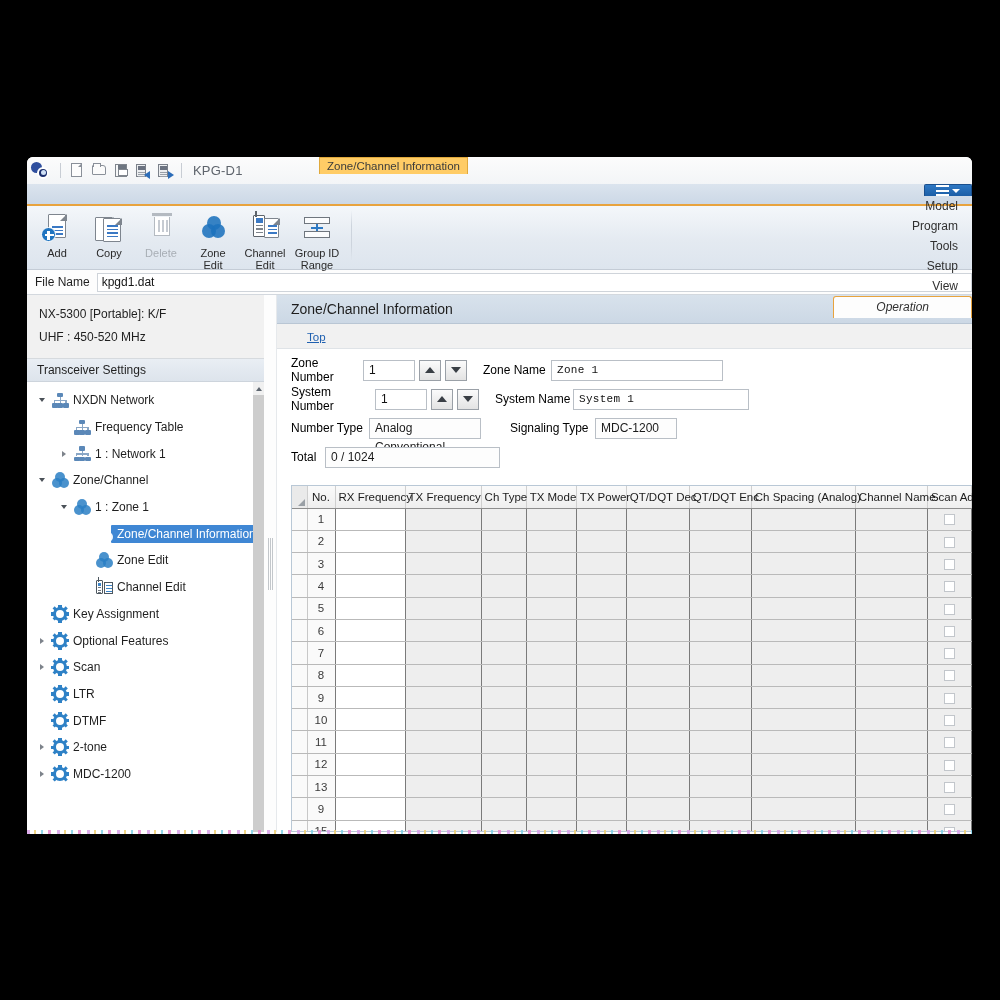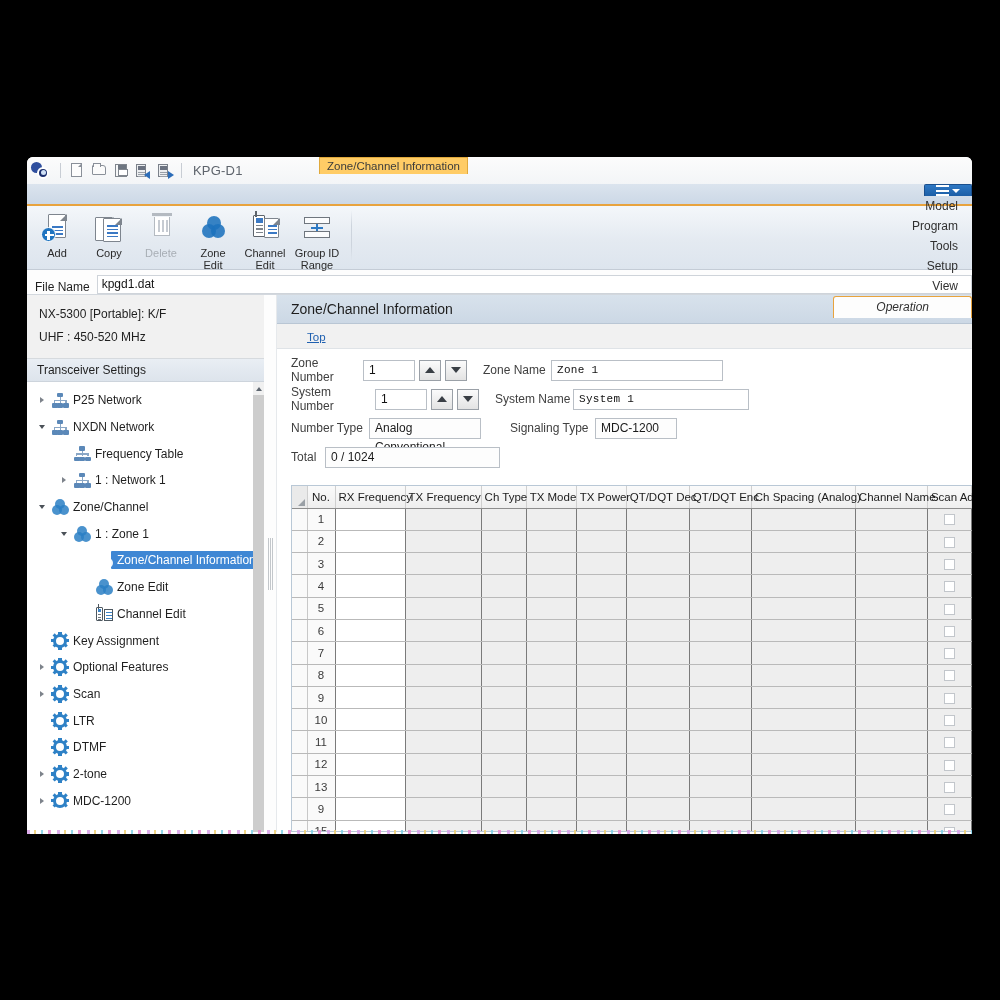--- a/index.html
+++ b/index.html
@@ -181,21 +181,21 @@
   .radio2 .kp{position:absolute;left:1.5px;top:9px;width:7px;height:10px;
     background:repeating-linear-gradient(to bottom,#7d848c 0 1.5px,transparent 1.5px 3.3px);}
   .gid{position:absolute;left:4px;top:4px;width:26px;height:21px;}
   .gid .bx{position:absolute;left:0;width:26px;height:7px;border:1.5px solid #6f767e;background:#fbfcfd;}
   .gid .bx.t{top:0}.gid .bx.b{bottom:0}
   .gid .vl{position:absolute;left:12px;top:7px;width:2px;height:7px;background:#2e7ac4;}
   .gid .hl{position:absolute;left:7px;top:9.5px;width:12px;height:2px;background:#2e7ac4;}
 
   
   .filebar {
-    height:25px; display:flex; align-items:flex-end;
+    height:25px; display:flex; align-items:center;
     background:#fdfdfd; border-bottom:1px solid #d3d8de;
     padding-left:8px;
   }
   .filebar .lbl { font-size:12px;color:#1f1f1f; margin-right:7px; }
   .filebar .fld {
     flex:1; height:19px; background:#fff; border:1px solid #cfd4da;
     font-size:12px; color:#141414; line-height:17px; padding-left:4px;
     margin-right:0px;
   }
 
@@ -298,21 +298,21 @@
     padding:6px 0 6px 14px;
   }
   .topbar {
     background:#f1f1f1; border-bottom:1px solid #dfe3e7;
     padding:3px 0 3px 30px;
   }
   .topbar a { font-size:11.5px; color:#1f60b0; text-decoration:underline; }
 
   .form { padding:10px 0 6px 14px; }
   .frow { display:flex; align-items:center; margin-bottom:7px; height:22px;}
-  .flbl { font-size:12px; color:#404040; }
+  .flbl { font-size:12px; color:#000000; }
   .inp {
     height:21px; border:1px solid #b9bfc6; background:#fff;
     font-size:12px; color:#111; line-height:19px; padding-left:5px;
     font-family:"Liberation Sans",sans-serif;
   }
   .inp.mono { font-family:"Liberation Mono", monospace; font-size:11px; letter-spacing:.3px;}
   .inp.ro { background:#fdfdfd; color:#1a1a1a; }
   .spin {
     width:22px;height:21px; margin-left:4px;
     background:linear-gradient(to bottom,#fbfbfb 0%,#e3e3e3 100%);
@@ -502,39 +502,20 @@
   <div class="main">
 
     <div class="leftpane">
       <div class="model-box">
         <div>NX-5300 [Portable]: K/F</div>
         <div>UHF : 450-520 MHz</div>
       </div>
       <div class="tree-head">Transceiver Settings</div>
       <div class="tree-wrap">
         <div class="tree" id="tree">
-            <div class="trow" style="padding-left: 8px;">
-              <span class="twist">
-                <i class="tri"></i>
-              </span>
-              <span class="ticon">
-                <span class="ic-net">
-                  <i class="nb top"></i>
-                  <i class="ln lnv1"></i>
-                  <i class="ln lnh"></i>
-                  <i class="ln lnv2"></i>
-                  <i class="ln lnv3"></i>
-                  <i class="ln lnv4"></i>
-                  <i class="nb l"></i>
-                  <i class="nb m"></i>
-                  <i class="nb r"></i>
-                </span>
-              </span>
-              <span class="tlabel">P25 Network</span>
-            </div>
             <div class="trow" style="padding-left: 8px;">
               <span class="twist open">
                 <i class="tri"></i>
               </span>
               <span class="ticon">
                 <span class="ic-net">
                   <i class="nb top"></i>
                   <i class="ln lnv1"></i>
                   <i class="ln lnh"></i>
                   <i class="ln lnv2"></i>

